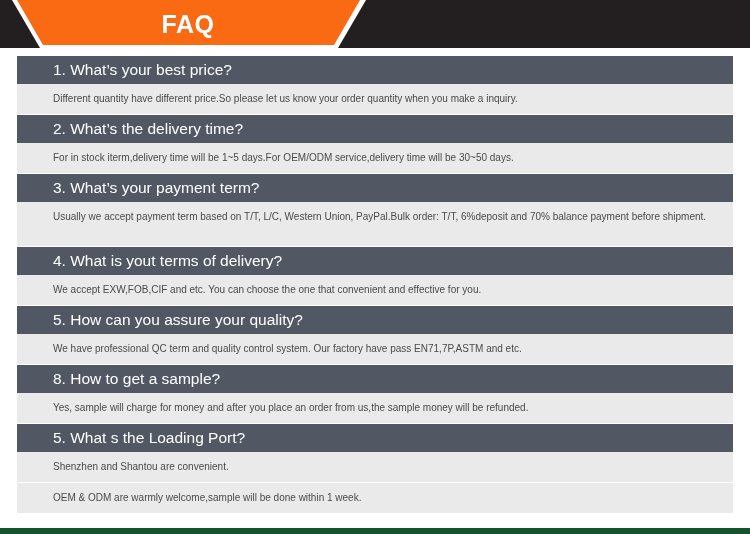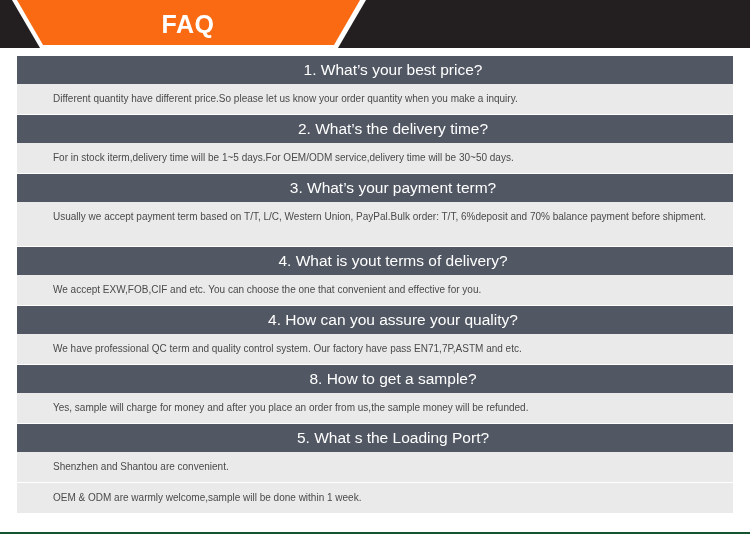--- a/index.html
+++ b/index.html
@@ -15,21 +15,21 @@
     overflow: hidden;
     -webkit-font-smoothing: antialiased;
   }
 
   #page {
     position: relative;
     width: 750px;
     height: 534px;
     background: #ffffff;
     box-sizing: border-box;
-    border-bottom: 2px solid #14532d;
+    border-bottom: 6px solid #14532d;
   }
 
   
   .faq-header {
     position: relative;
     width: 750px;
     height: 48px;
     background: #231f20;
     overflow: hidden;
   }
@@ -74,21 +74,20 @@
     background: #515763;
     color: #ffffff;
     font-size: 15.5px;
     font-weight: normal;
     line-height: 28px;
     height: 28px;
     padding: 0 0 0 36px;
     white-space: nowrap;
     overflow: hidden;
     box-sizing: border-box;
-    text-align: center;
   }
   .faq-a {
     background: #eaeaea;
     color: #4a4a4a;
     font-size: 10px;
     line-height: 19px;
     padding: 5px 18px 6px 36px;
     box-sizing: border-box;
     min-height: 28px;
   }
@@ -134,21 +133,21 @@
     </div>
     <div class="gap"></div>
 
     <div class="faq-item">
       <div class="faq-q">4. What is yout terms of delivery?</div>
       <div class="faq-a">We accept EXW,FOB,CIF and etc. You can choose the one that convenient and effective for you.</div>
     </div>
     <div class="gap"></div>
 
     <div class="faq-item">
-      <div class="faq-q">4. How can you assure your quality?</div>
+      <div class="faq-q">5. How can you assure your quality?</div>
       <div class="faq-a">We have professional QC term and quality control system. Our factory have pass EN71,7P,ASTM and etc.</div>
     </div>
     <div class="gap"></div>
 
     <div class="faq-item">
       <div class="faq-q">8. How to get a sample?</div>
       <div class="faq-a">Yes, sample will charge for money and after you place an order from us,the sample money will be refunded.</div>
     </div>
     <div class="gap"></div>
 

